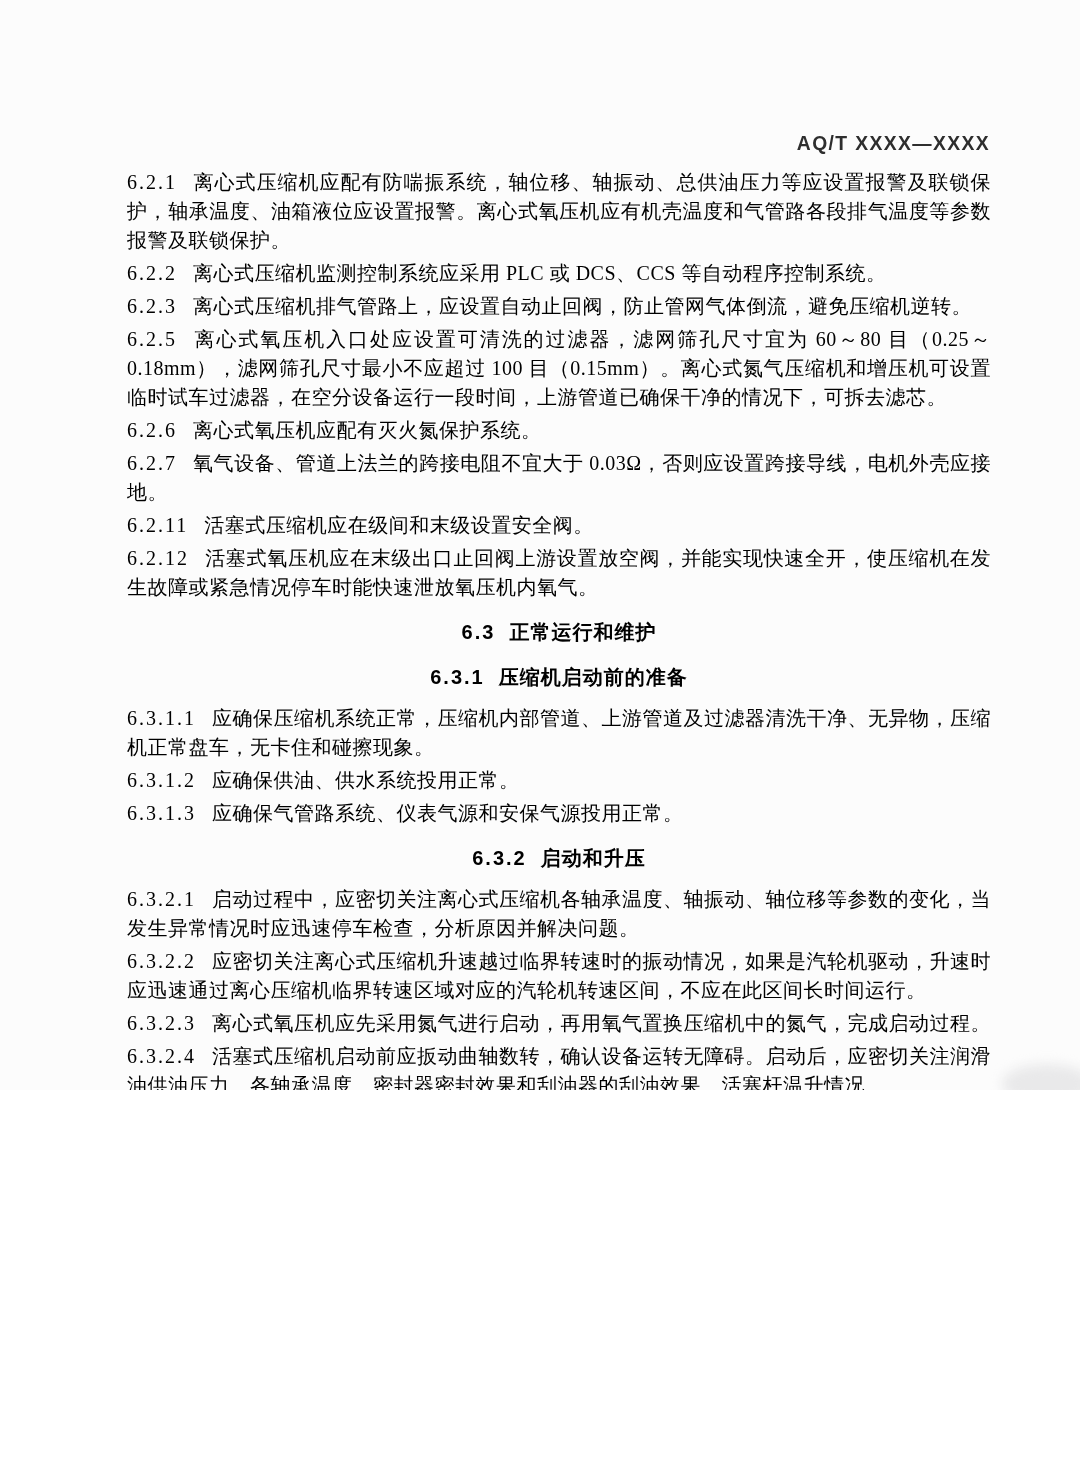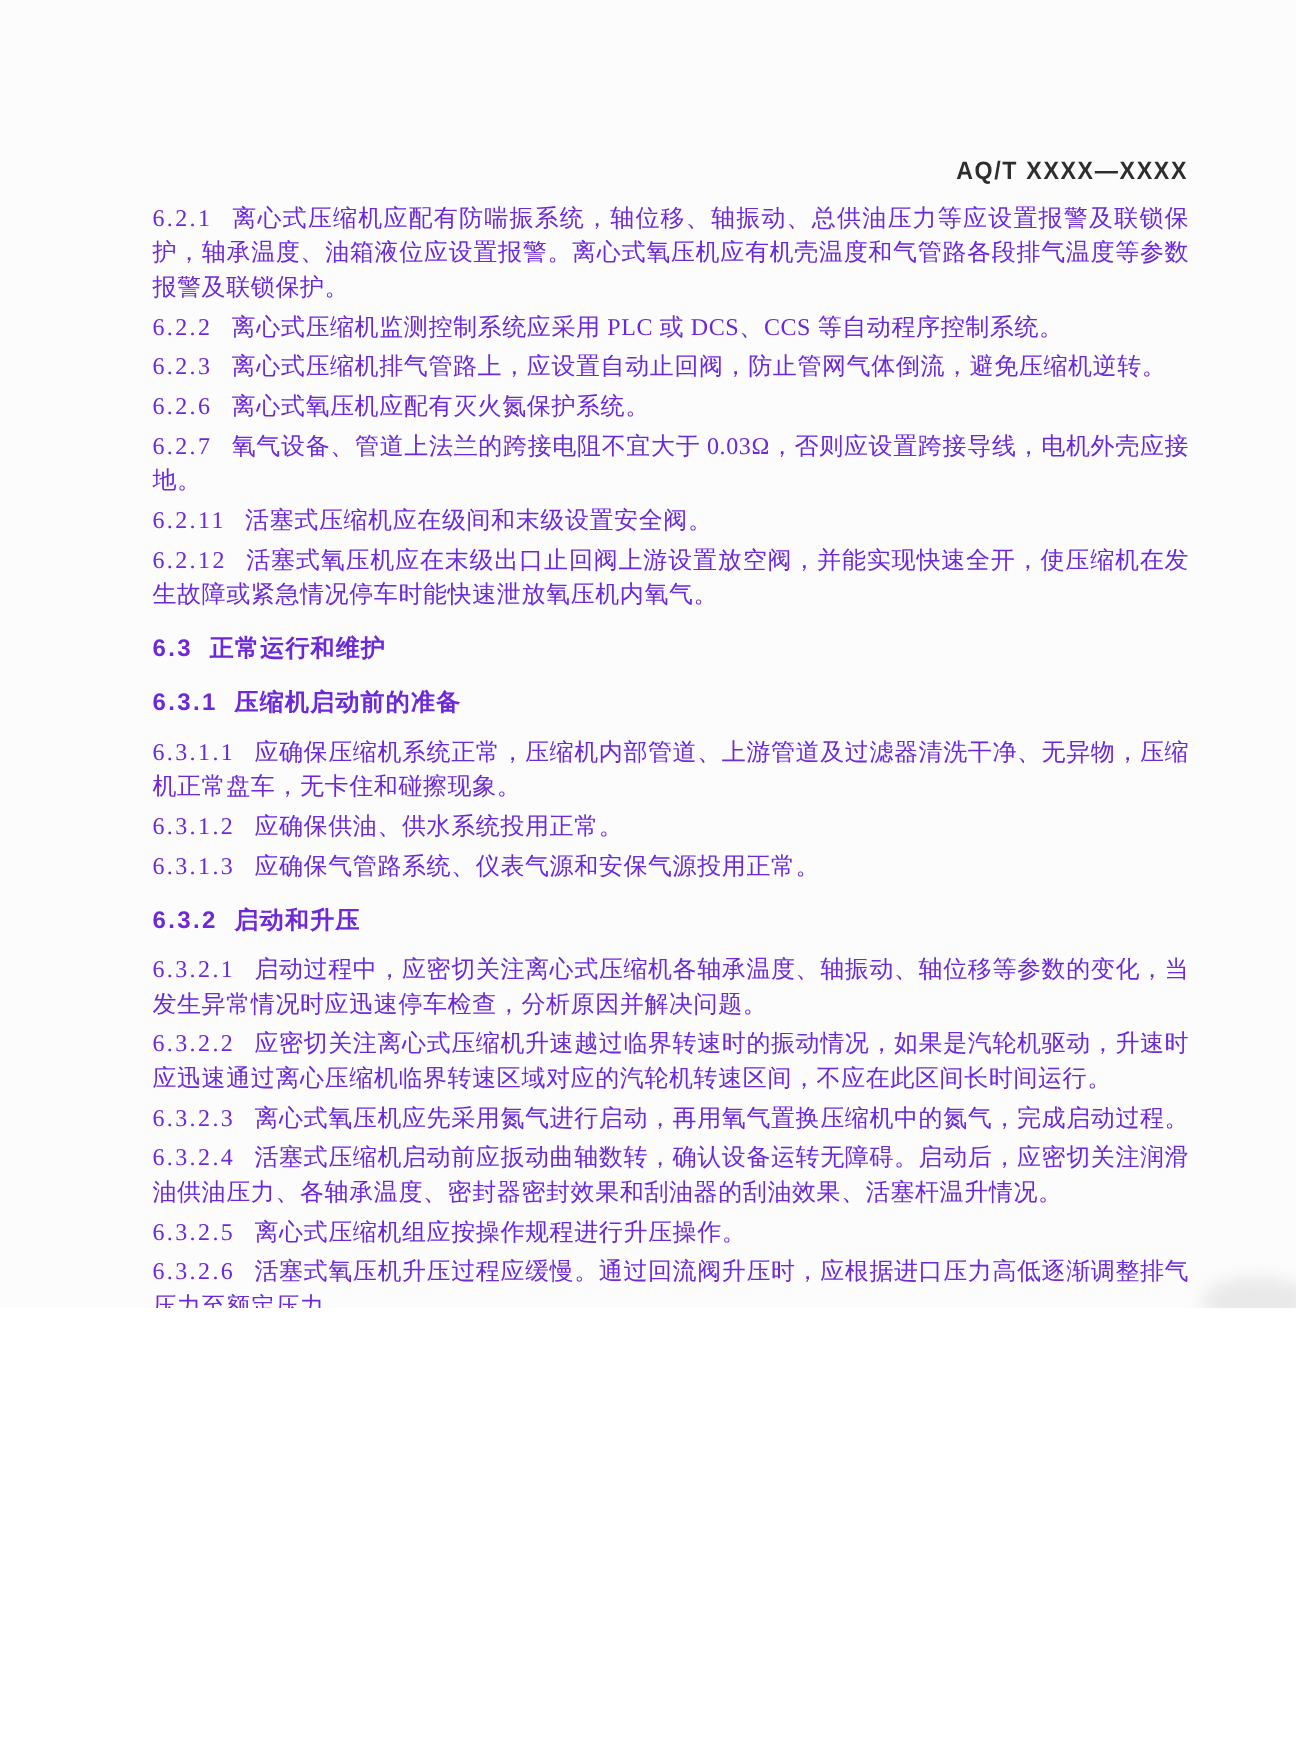--- a/index.html
+++ b/index.html
@@ -39,39 +39,39 @@
     letter-spacing: 1.5px;
     color: #2e2e2e;
     transform: scaleX(0.92);
     transform-origin: right;
   }
   .content {
     position: absolute;
     top: 168px;
     left: 127px;
     width: 864px;
-    color: #6d28d9;
+    color: #000000;
   }
   p.clause {
     margin: 0 0 4px 0;
     font-size: 20px;
     line-height: 29px;
     text-align: justify;
     letter-spacing: 0.5px;
   }
   p.clause .num {
     letter-spacing: 2px;
     margin-right: 16px;
     white-space: nowrap;
   }
   p.clause.heading {
     font-family: "Liberation Sans", "DejaVu Sans", sans-serif;
     font-weight: 700;
     margin: 16px 0 12px 0;
-    text-align: left;
+    text-align: center;
     letter-spacing: 1px;
   }
   p.clause.heading .num {
     margin-right: 14px;
   }
   .page-number {
     position: absolute;
     top: 1396px;
     left: 946px;
     font-size: 20px;
@@ -81,20 +81,21 @@
 </head>
 <body>
 
 <div class="page">
   <div class="scan-smudge"></div>
   <div class="header-code">AQ/T XXXX—XXXX</div>
   <div class="content">
       <p class="clause body"><span class="num">6.2.1</span><span class="txt">离心式压缩机应配有防喘振系统，轴位移、轴振动、总供油压力等应设置报警及联锁保护，轴承温度、油箱液位应设置报警。离心式氧压机应有机壳温度和气管路各段排气温度等参数报警及联锁保护。</span></p>
       <p class="clause body"><span class="num">6.2.2</span><span class="txt">离心式压缩机监测控制系统应采用 PLC 或 DCS、CCS 等自动程序控制系统。</span></p>
       <p class="clause body"><span class="num">6.2.3</span><span class="txt">离心式压缩机排气管路上，应设置自动止回阀，防止管网气体倒流，避免压缩机逆转。</span></p>
+      <p class="clause body"><span class="num">6.2.5</span><span class="txt">离心式氧压机入口处应设置可清洗的过滤器，滤网筛孔尺寸宜为 60～80 目（0.25～0.18mm），滤网筛孔尺寸最小不应超过 100 目（0.15mm）。离心式氮气压缩机和增压机可设置临时试车过滤器，在空分设备运行一段时间，上游管道已确保干净的情况下，可拆去滤芯。</span></p>
       <p class="clause body"><span class="num">6.2.6</span><span class="txt">离心式氧压机应配有灭火氮保护系统。</span></p>
       <p class="clause body"><span class="num">6.2.7</span><span class="txt">氧气设备、管道上法兰的跨接电阻不宜大于 0.03Ω，否则应设置跨接导线，电机外壳应接地。</span></p>
       <p class="clause body"><span class="num">6.2.11</span><span class="txt">活塞式压缩机应在级间和末级设置安全阀。</span></p>
       <p class="clause body"><span class="num">6.2.12</span><span class="txt">活塞式氧压机应在末级出口止回阀上游设置放空阀，并能实现快速全开，使压缩机在发生故障或紧急情况停车时能快速泄放氧压机内氧气。</span></p>
       <p class="clause heading"><span class="num">6.3</span><span class="txt">正常运行和维护</span></p>
       <p class="clause heading"><span class="num">6.3.1</span><span class="txt">压缩机启动前的准备</span></p>
       <p class="clause body"><span class="num">6.3.1.1</span><span class="txt">应确保压缩机系统正常，压缩机内部管道、上游管道及过滤器清洗干净、无异物，压缩机正常盘车，无卡住和碰擦现象。</span></p>
       <p class="clause body"><span class="num">6.3.1.2</span><span class="txt">应确保供油、供水系统投用正常。</span></p>
       <p class="clause body"><span class="num">6.3.1.3</span><span class="txt">应确保气管路系统、仪表气源和安保气源投用正常。</span></p>
       <p class="clause heading"><span class="num">6.3.2</span><span class="txt">启动和升压</span></p>

